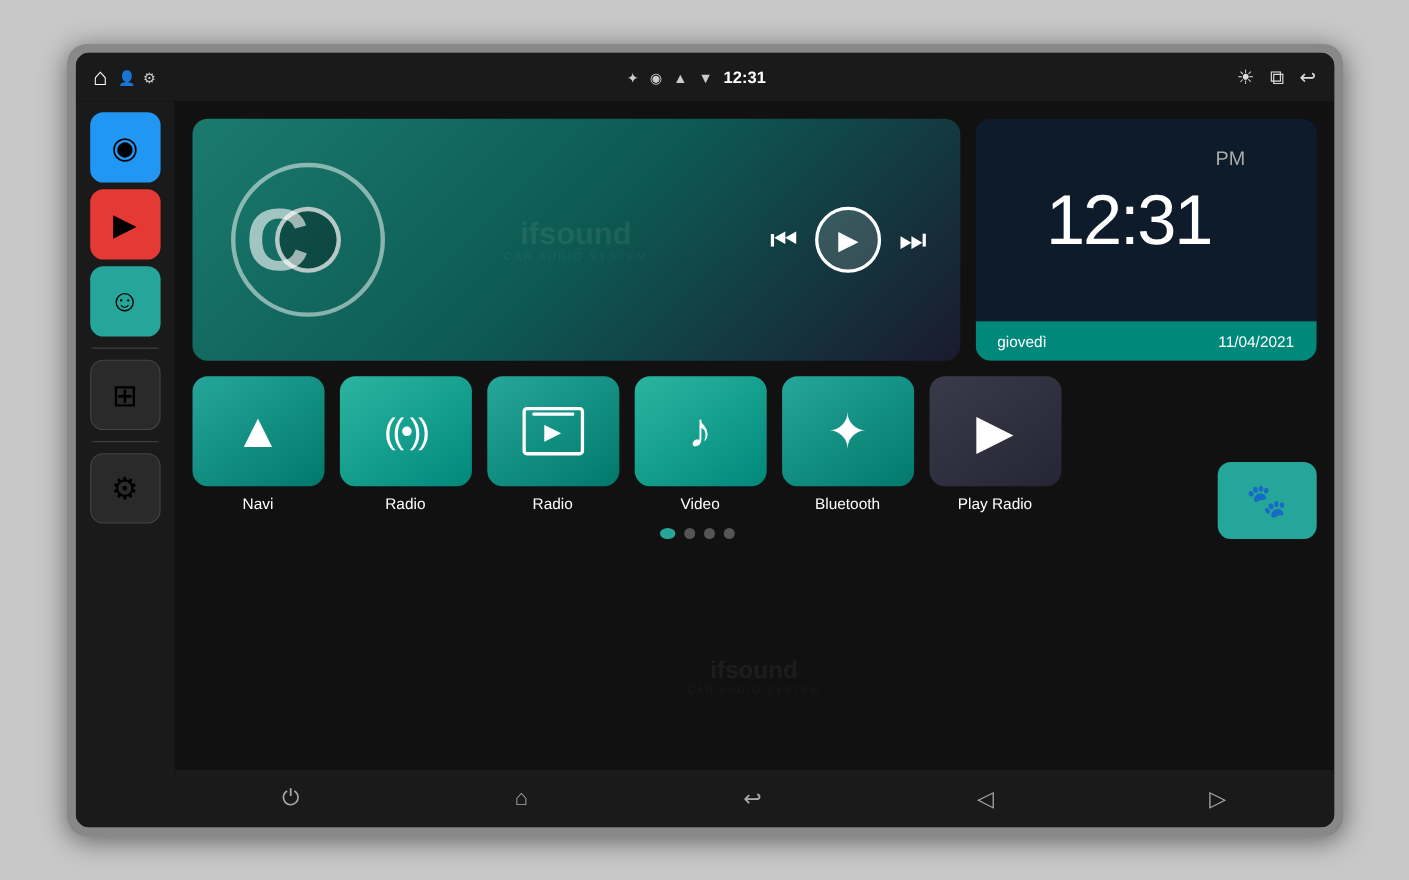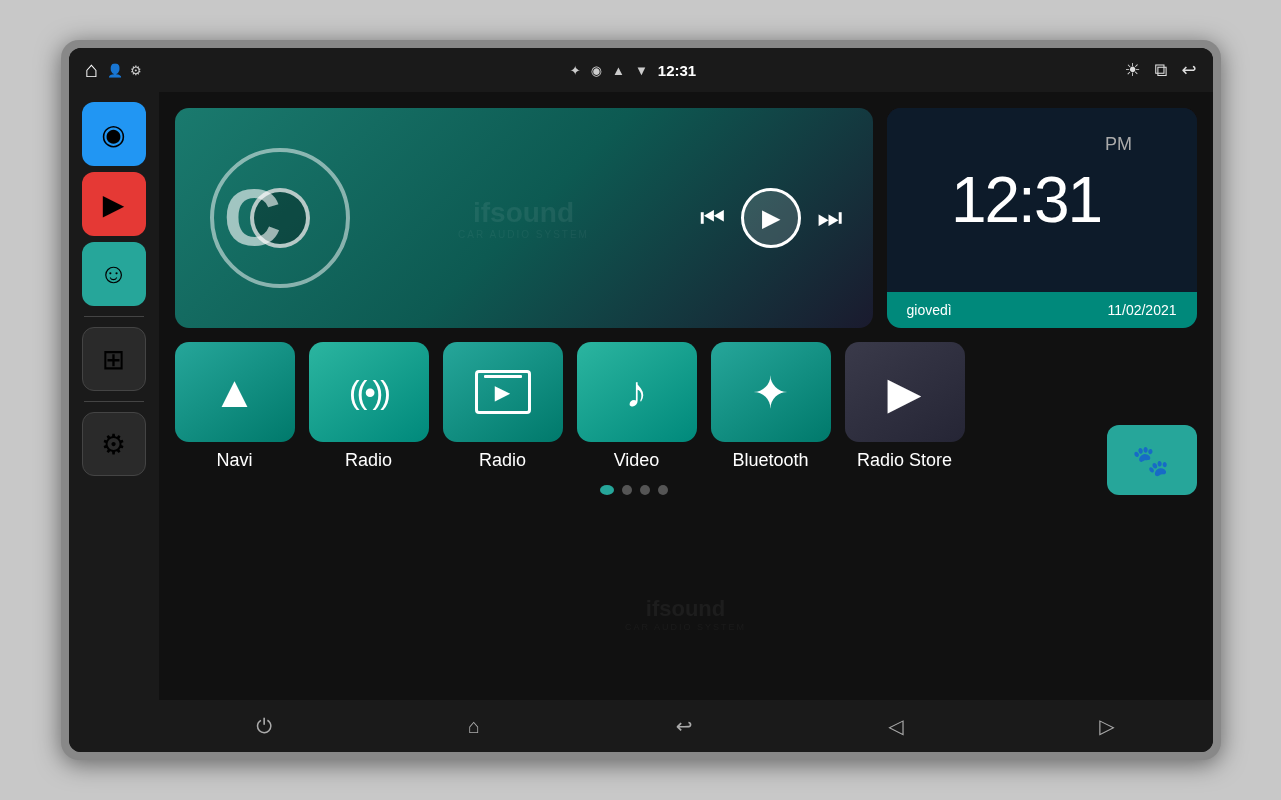--- a/index.html
+++ b/index.html
@@ -269,21 +269,21 @@
       align-items: center;
       justify-content: center;
       font-size: 40px;
       color: #fff;
     }
     .app-icon.teal-grad { background: linear-gradient(145deg, #26a69a, #00796b); }
     .app-icon.teal-grad2 { background: linear-gradient(145deg, #2bb5a0, #00897b); }
     .app-icon.dark-btn { background: linear-gradient(145deg, #3a3a4a, #252535); }
     .app-label {
       color: #fff;
-      font-size: 18px;
+      font-size: 14px;
       text-align: center;
     }
     
     .page-indicators {
       display: flex;
       justify-content: center;
       gap: 8px;
       margin-top: 4px;
     }
     .page-dot {
@@ -420,21 +420,21 @@
               </div>
             </div>
 
             <div class="clock-widget">
               <div class="clock-time-area">
                 <span class="clock-time">12:31</span>
                 <span class="clock-ampm">PM</span>
               </div>
               <div class="clock-date-area">
                 <span class="clock-day">giovedì</span>
-                <span class="clock-date">11/02/2021</span>
+                <span class="clock-date">11/04/2021</span>
               </div>
             </div>
           </div>
 
           <div style="position:absolute;bottom:120px;left:50%;transform:translateX(-50%);text-align:center;pointer-events:none;">
             <div style="color:rgba(255,255,255,0.05);font-size:22px;font-weight:bold;">ifsound</div>
             <div style="color:rgba(255,255,255,0.04);font-size:9px;letter-spacing:2px;">CAR AUDIO SYSTEM</div>
           </div>
 
           <div class="bottom-row">
@@ -476,21 +476,21 @@
                   <div class="app-icon teal-grad">
                     <span style="font-size:44px;">✦</span>
                   </div>
                   <span class="app-label">Bluetooth</span>
                 </div>
 
                 <div class="app-btn">
                   <div class="app-icon dark-btn">
                     <span style="font-size:44px;">▶</span>
                   </div>
-                  <span class="app-label">Radio Store</span>
+                  <span class="app-label">Play Radio</span>
                 </div>
               </div>
 
               <div class="page-indicators">
                 <div class="page-dot active"></div>
                 <div class="page-dot"></div>
                 <div class="page-dot"></div>
                 <div class="page-dot"></div>
               </div>
             </div>

